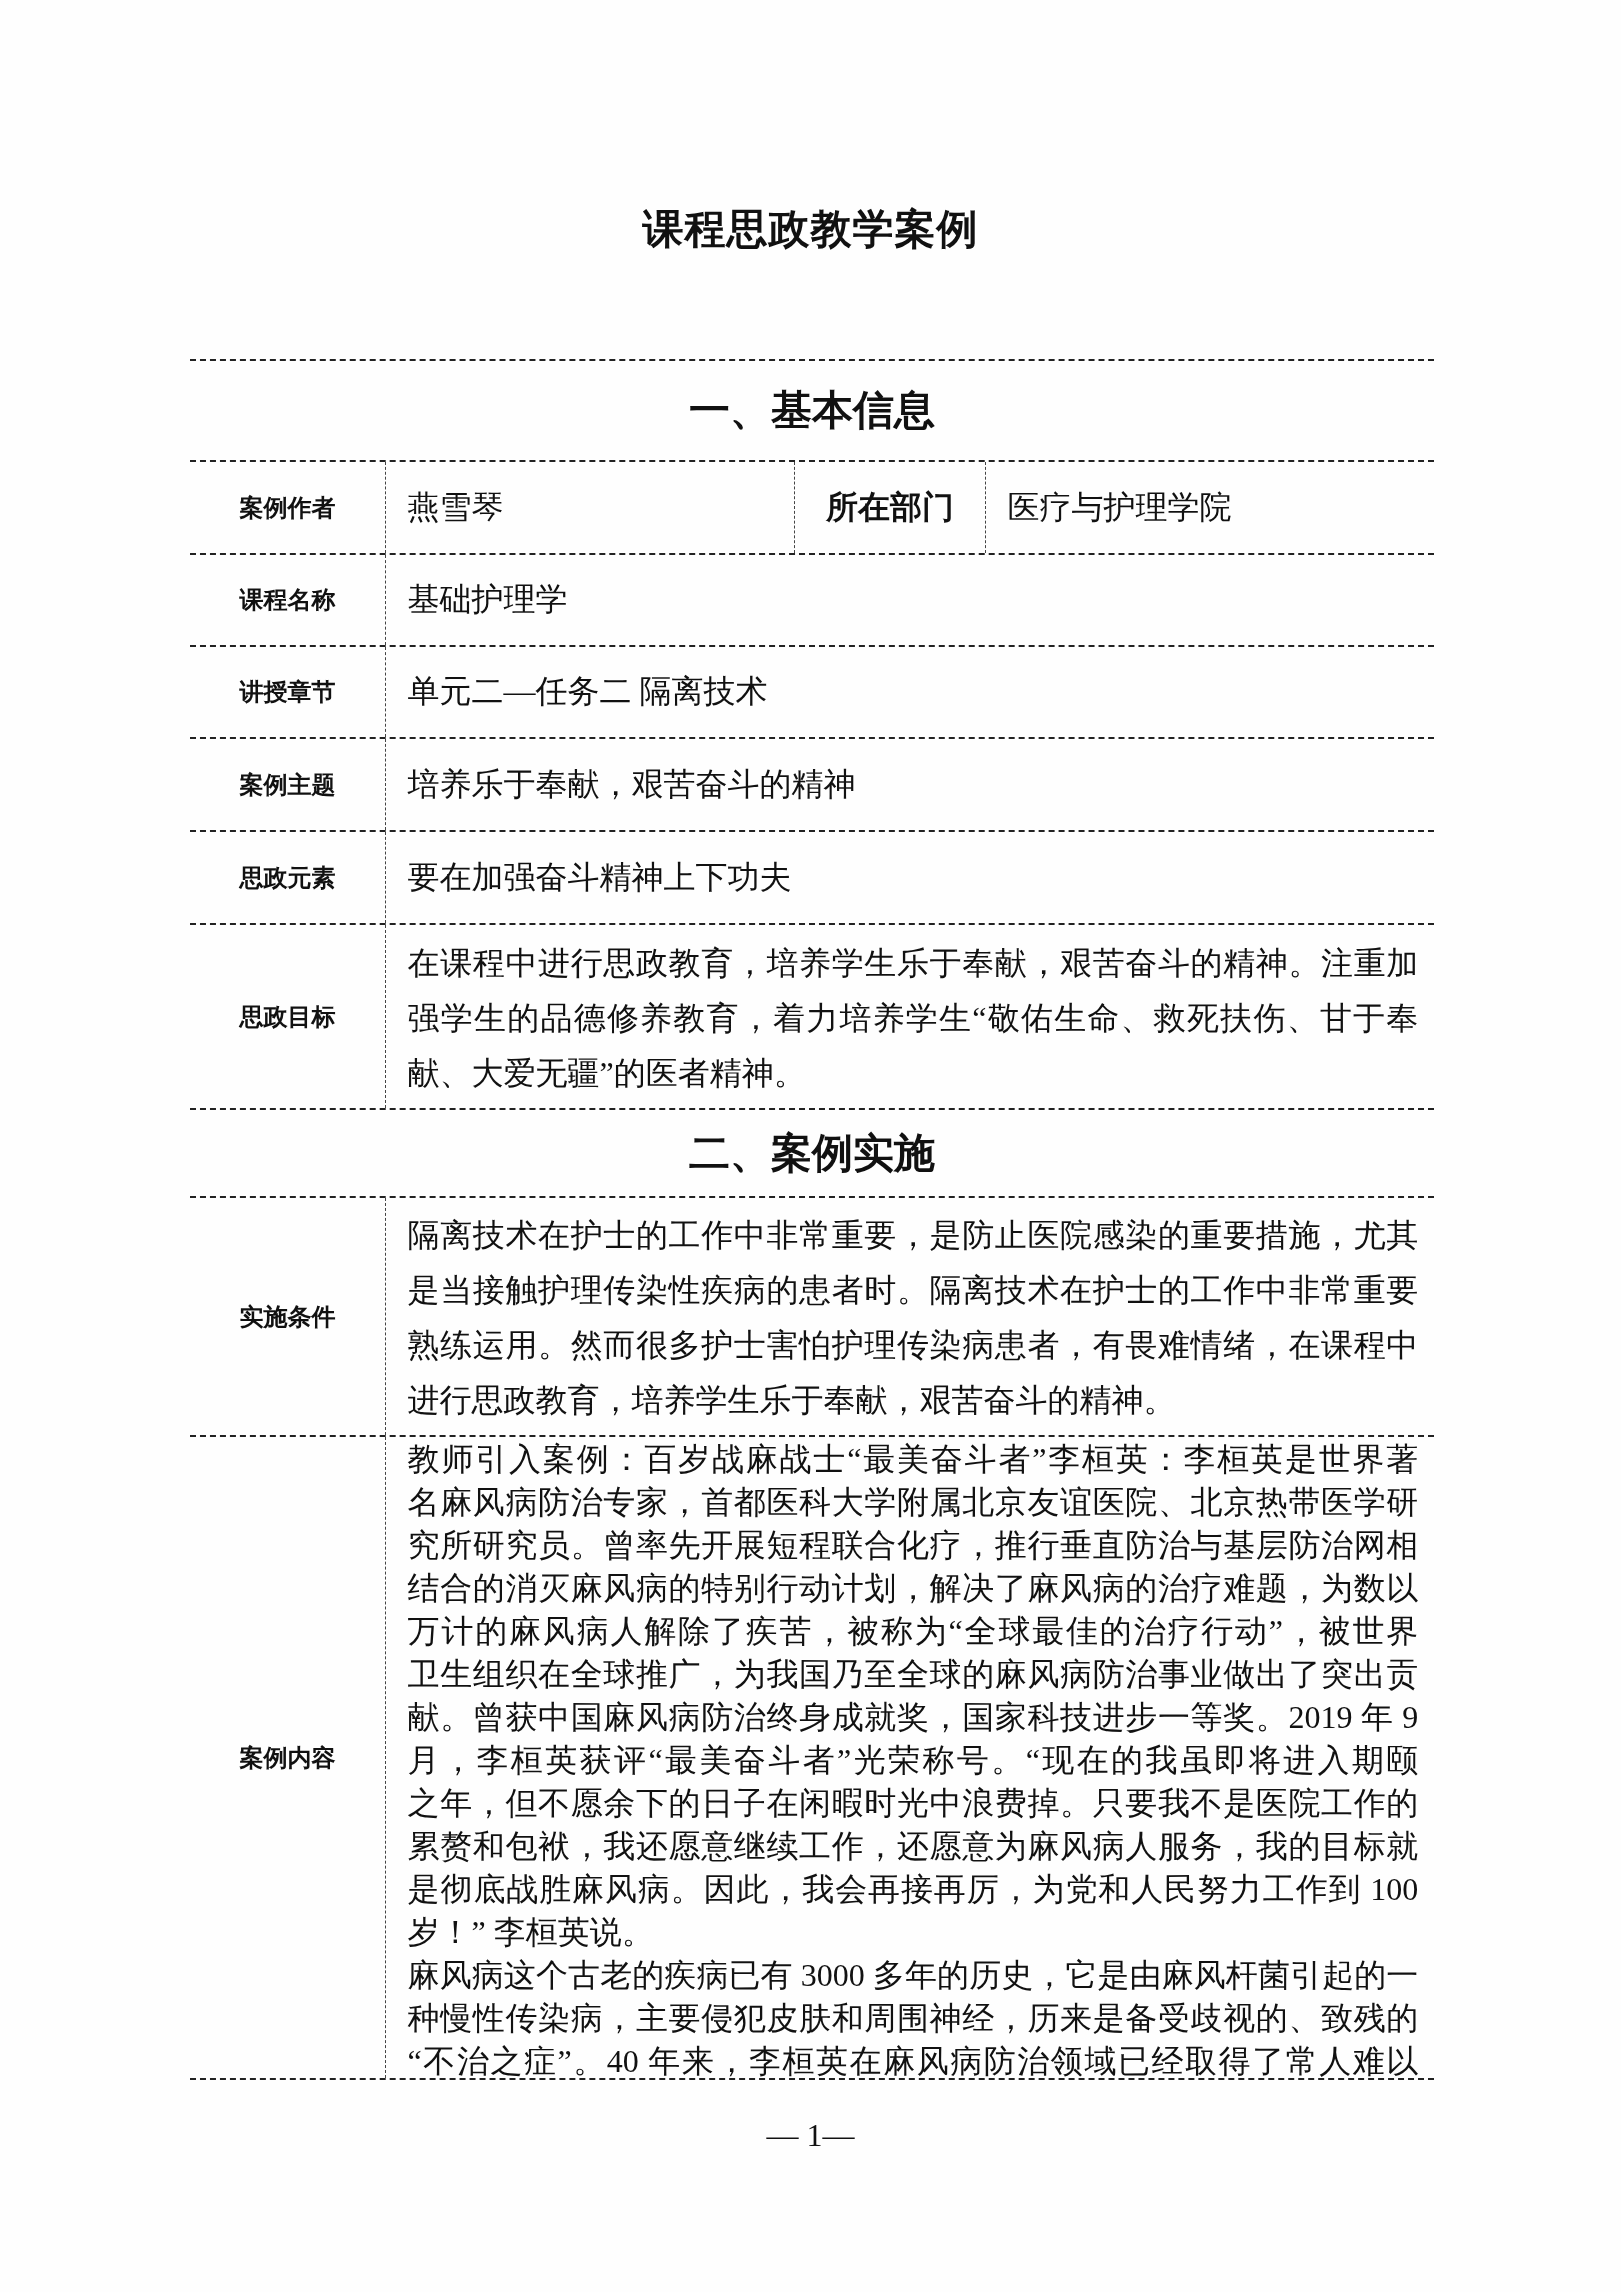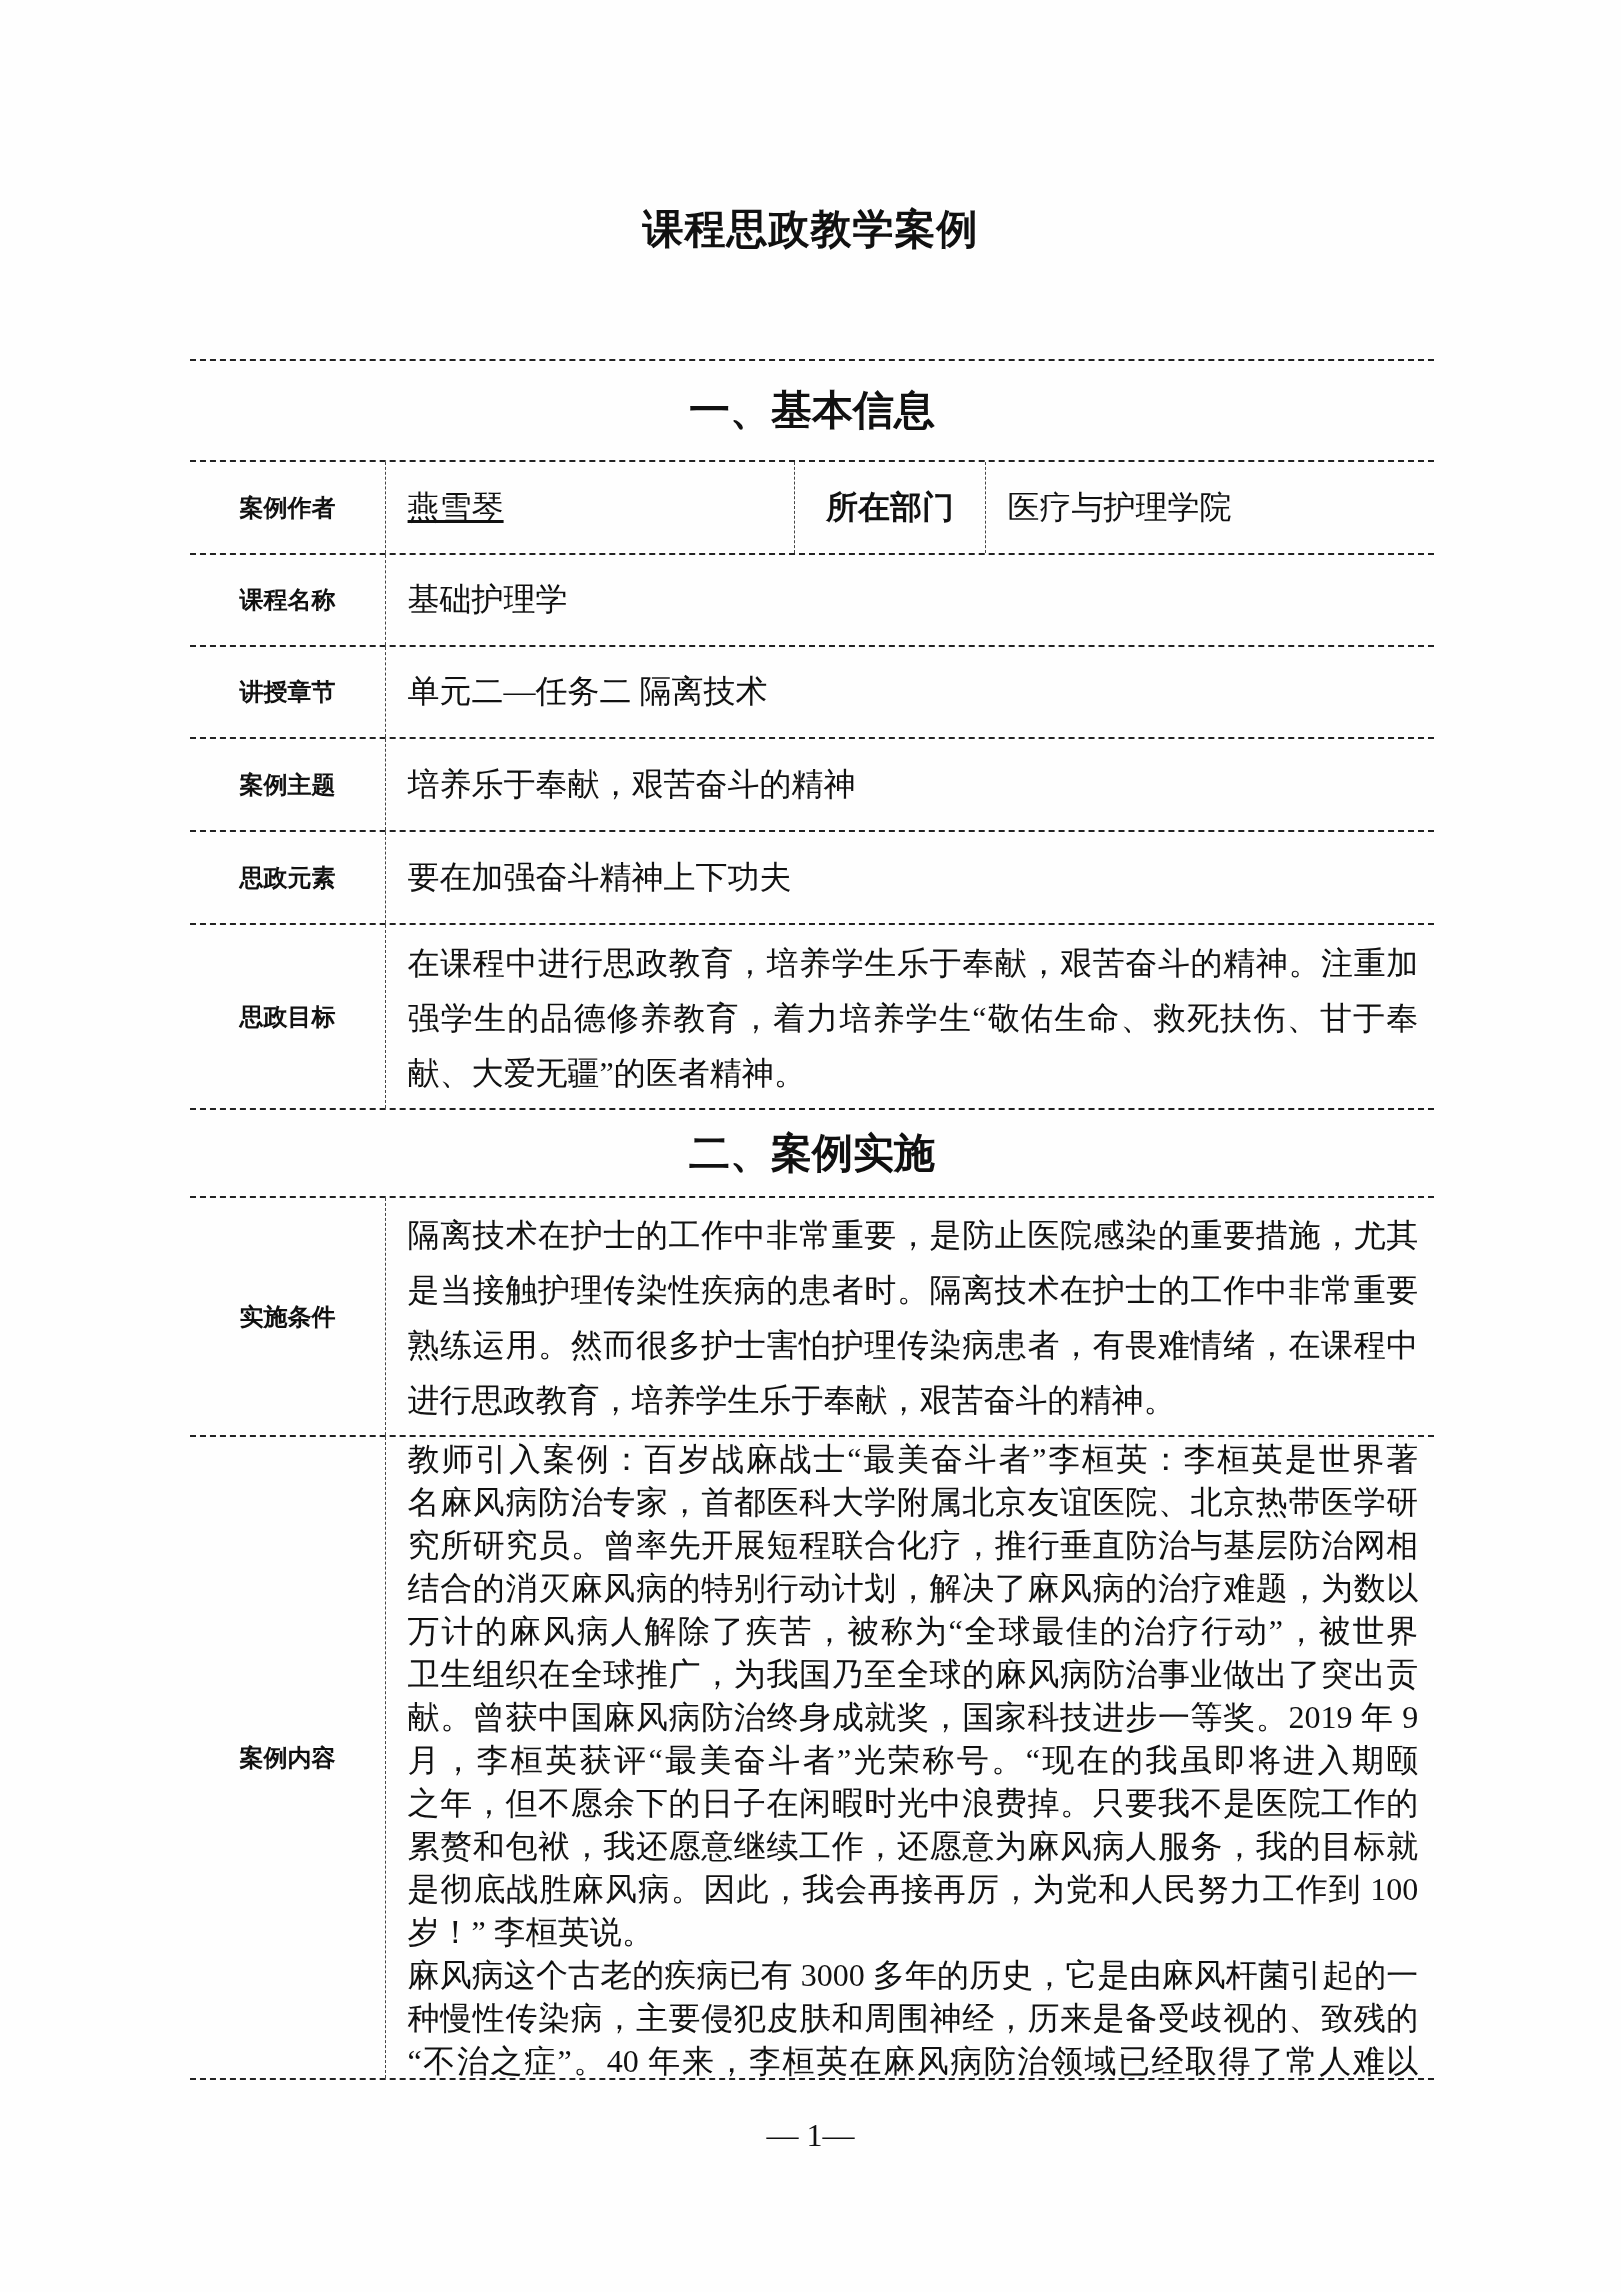--- a/index.html
+++ b/index.html
@@ -43,21 +43,21 @@
     border-right:1.5px dashed #444;text-align:center;
   }
   .label2{
     width:191px;flex:0 0 191px;justify-content:center;
     font-family:"Liberation Sans", sans-serif;font-weight:700;font-size:32px;
     border-right:1.5px dashed #444;text-align:center;
   }
   .value{
     flex:1 1 auto;font-size:32px;padding:0 15.7px 0 21.6px;
   }
-  .value.w1{flex:0 0 409px;border-right:1.5px dashed #444;text-decoration:underline;}
+  .value.w1{flex:0 0 409px;border-right:1.5px dashed #444;}
   .multiline{display:block;}
   .multiline.loose{padding-top:9.8px;line-height:55px;}
   .r-goal .multiline.loose{padding-top:10.8px;}
   .multiline.tight{padding-top:1px;line-height:43px;}
   .tline{text-align:justify;text-align-last:justify;}
   .tline.tlast{text-align-last:left;}
   .page-footer{
     position:absolute;top:2117px;left:0;width:100%;
     text-align:center;font-size:32px;font-family:"Liberation Serif", serif;
   }

